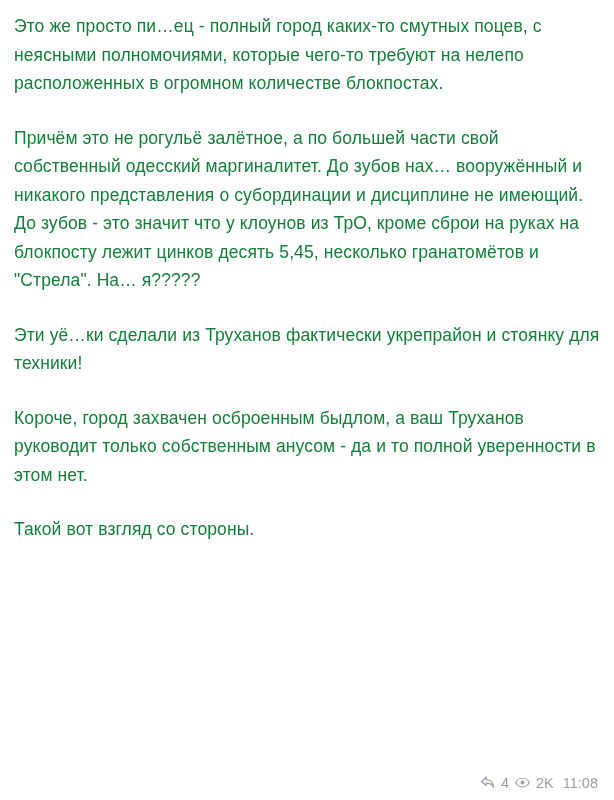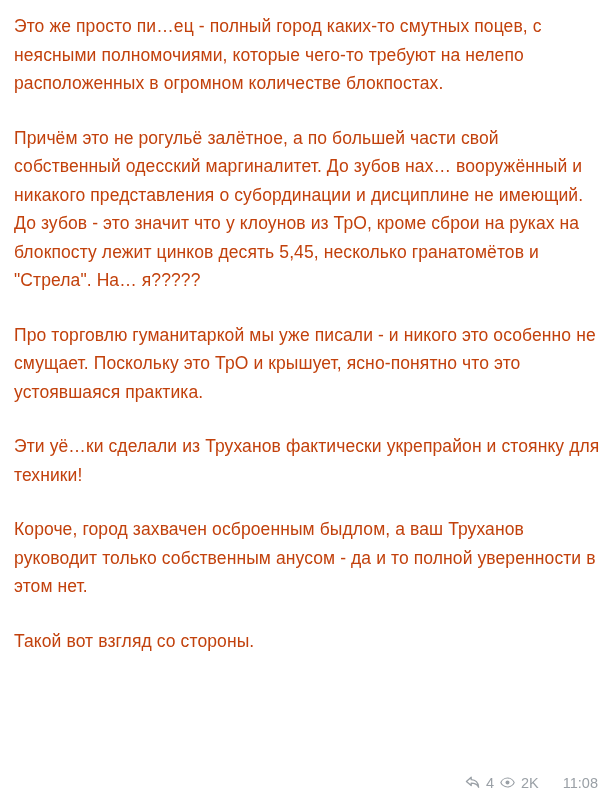--- a/index.html
+++ b/index.html
@@ -21,21 +21,21 @@
     box-sizing: border-box;
     padding: 12px 14px 0 14px;
   }
   .para {
     font-size: 17.5px;
     line-height: 28.5px;
     letter-spacing: 0.1px;
     margin: 0 0 26px 0;
     white-space: pre-wrap;
     word-wrap: break-word;
-    color: #c2410c;
+    color: #15803d;
   }
   .para:last-of-type {
     margin-bottom: 0;
   }
   .footer {
     position: absolute;
     right: 16px;
     bottom: 10px;
     display: flex;
     align-items: center;
@@ -45,30 +45,29 @@
     line-height: 1;
   }
   .footer .reply-icon svg { display: block; }
   .footer .views-icon svg { display: block; }
   .footer .count,
   .footer .views,
   .footer .time {
     color: #9aa0a6;
     font-size: 14.5px;
   }
-  .footer .time { margin-left: 18px; }
+  .footer .time { margin-left: 3px; }
 </style>
 </head>
 <body>
 
 <div class="post">
 
   <p class="para">Это же просто пи…ец - полный город каких-то смутных поцев, с неясными полномочиями, которые чего-то требуют на нелепо расположенных в огромном количестве блокпостах.</p>
   <p class="para">Причём это не рогульё залётное, а по большей части свой собственный одесский маргиналитет. До зубов нах… вооружённый и никакого представления о субординации и дисциплине не имеющий. До зубов - это значит что у клоунов из ТрО, кроме сброи на руках на блокпосту лежит цинков десять 5,45, несколько гранатомётов и "Стрела". На… я?????</p>
-  <p class="para">Про торговлю гуманитаркой мы уже писали - и никого это особенно не смущает. Поскольку это ТрО и крышует, ясно-понятно что это устоявшаяся практика.</p>
   <p class="para">Эти уё…ки сделали из Труханов фактически укрепрайон и стоянку для техники!</p>
   <p class="para">Короче, город захвачен осброенным быдлом, а ваш Труханов руководит только собственным анусом - да и то полной уверенности в этом нет.</p>
   <p class="para">Такой вот взгляд со стороны.</p>
 
   <div class="footer">
     <span class="reply-icon">
       <svg width="15" height="13" viewBox="0 0 15 13" fill="none" xmlns="http://www.w3.org/2000/svg">
         <path d="M6.2 1.2 L1.4 5.4 L6.2 9.6 L6.2 7.1 C9.6 7.1 12.2 8.2 13.6 11.2 C13.2 6.6 10.6 3.9 6.2 3.7 Z" fill="none" stroke="#9aa0a6" stroke-width="1.3" stroke-linejoin="round" stroke-linecap="round"></path>
       </svg>
     </span>

